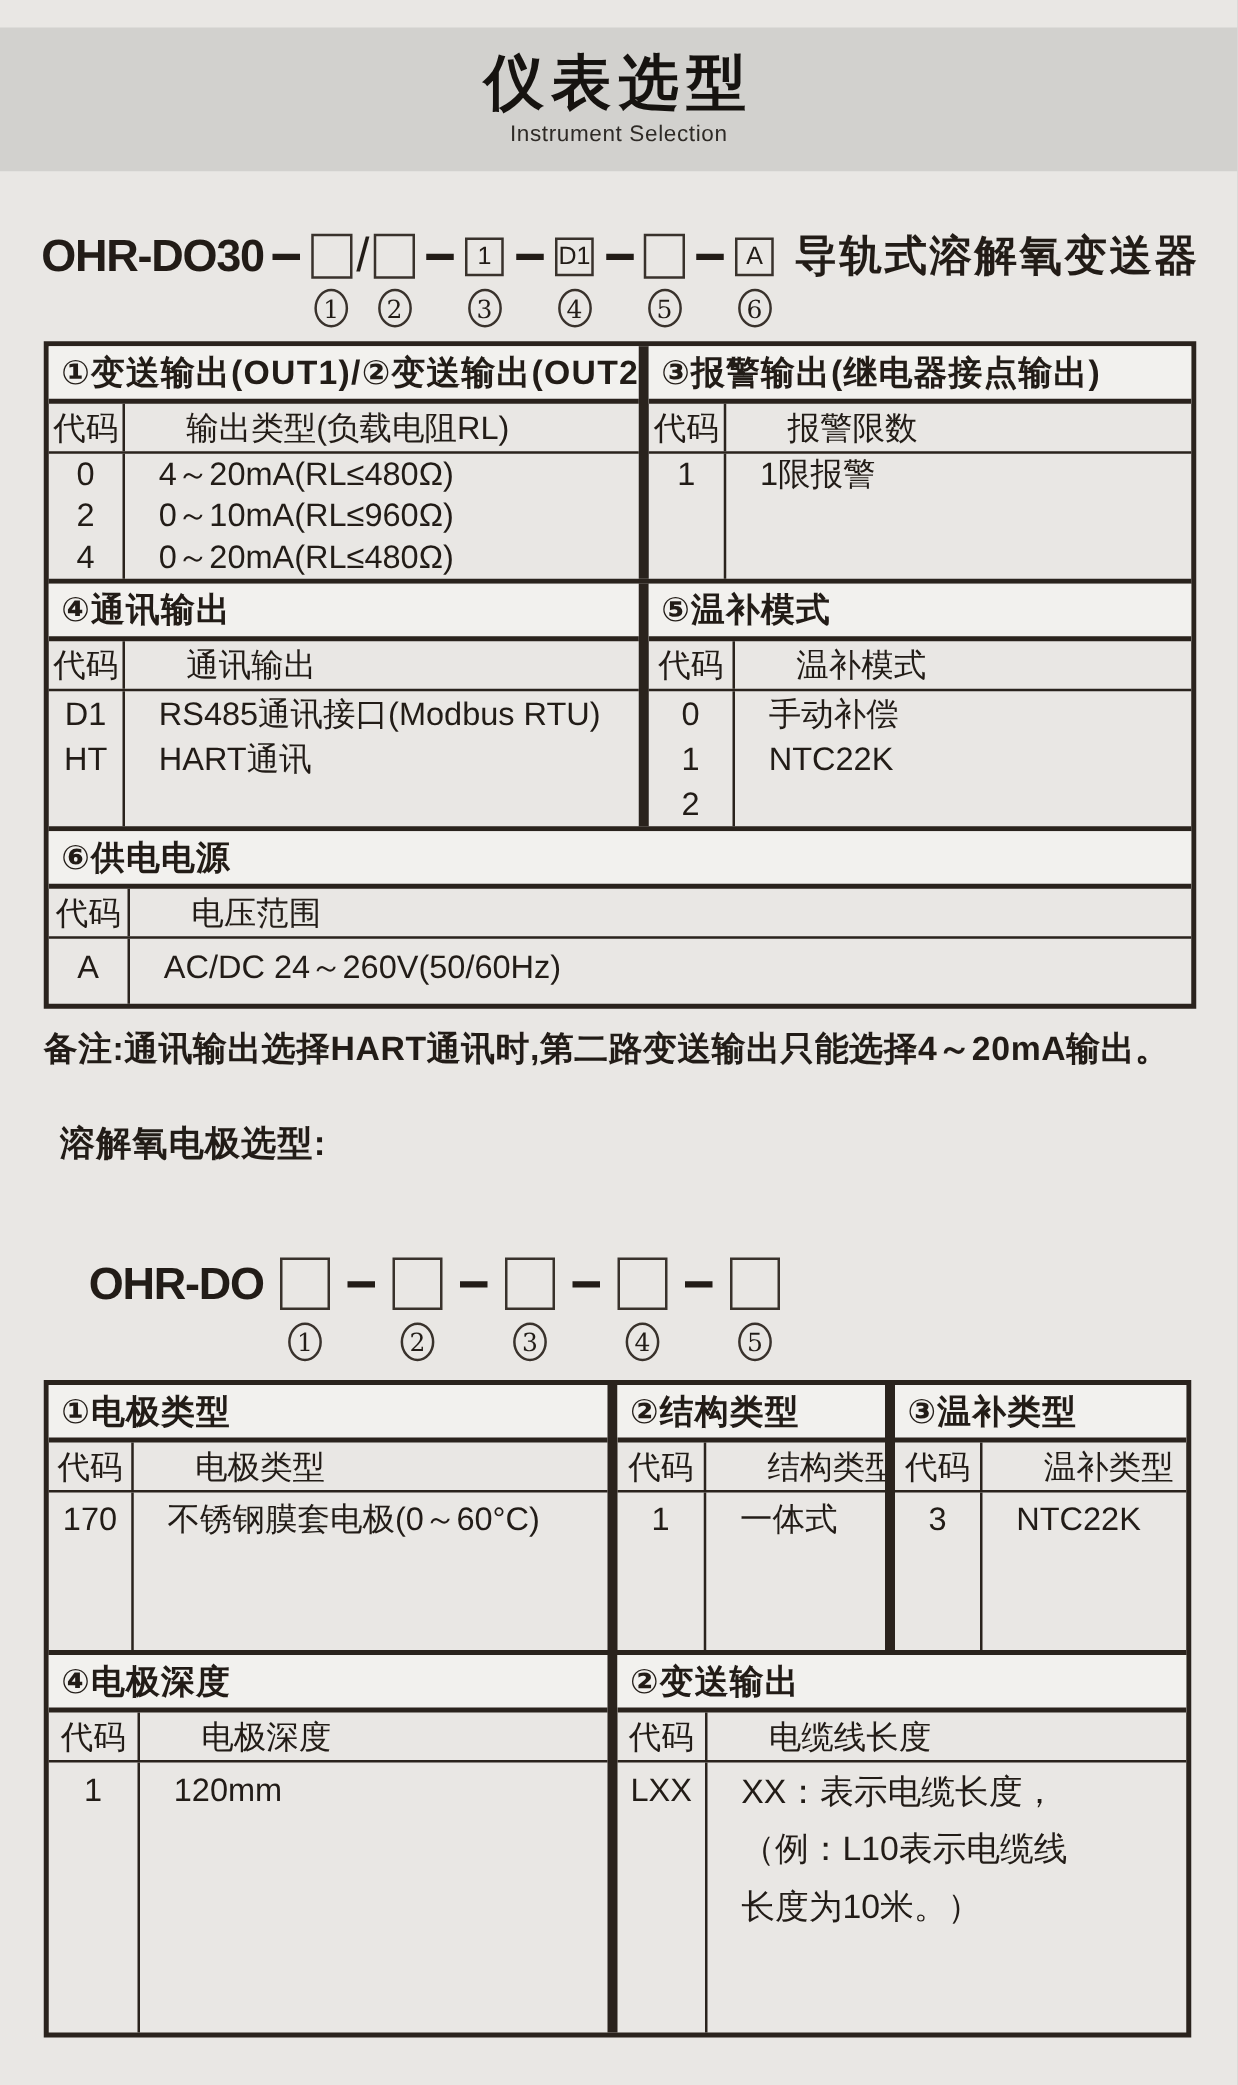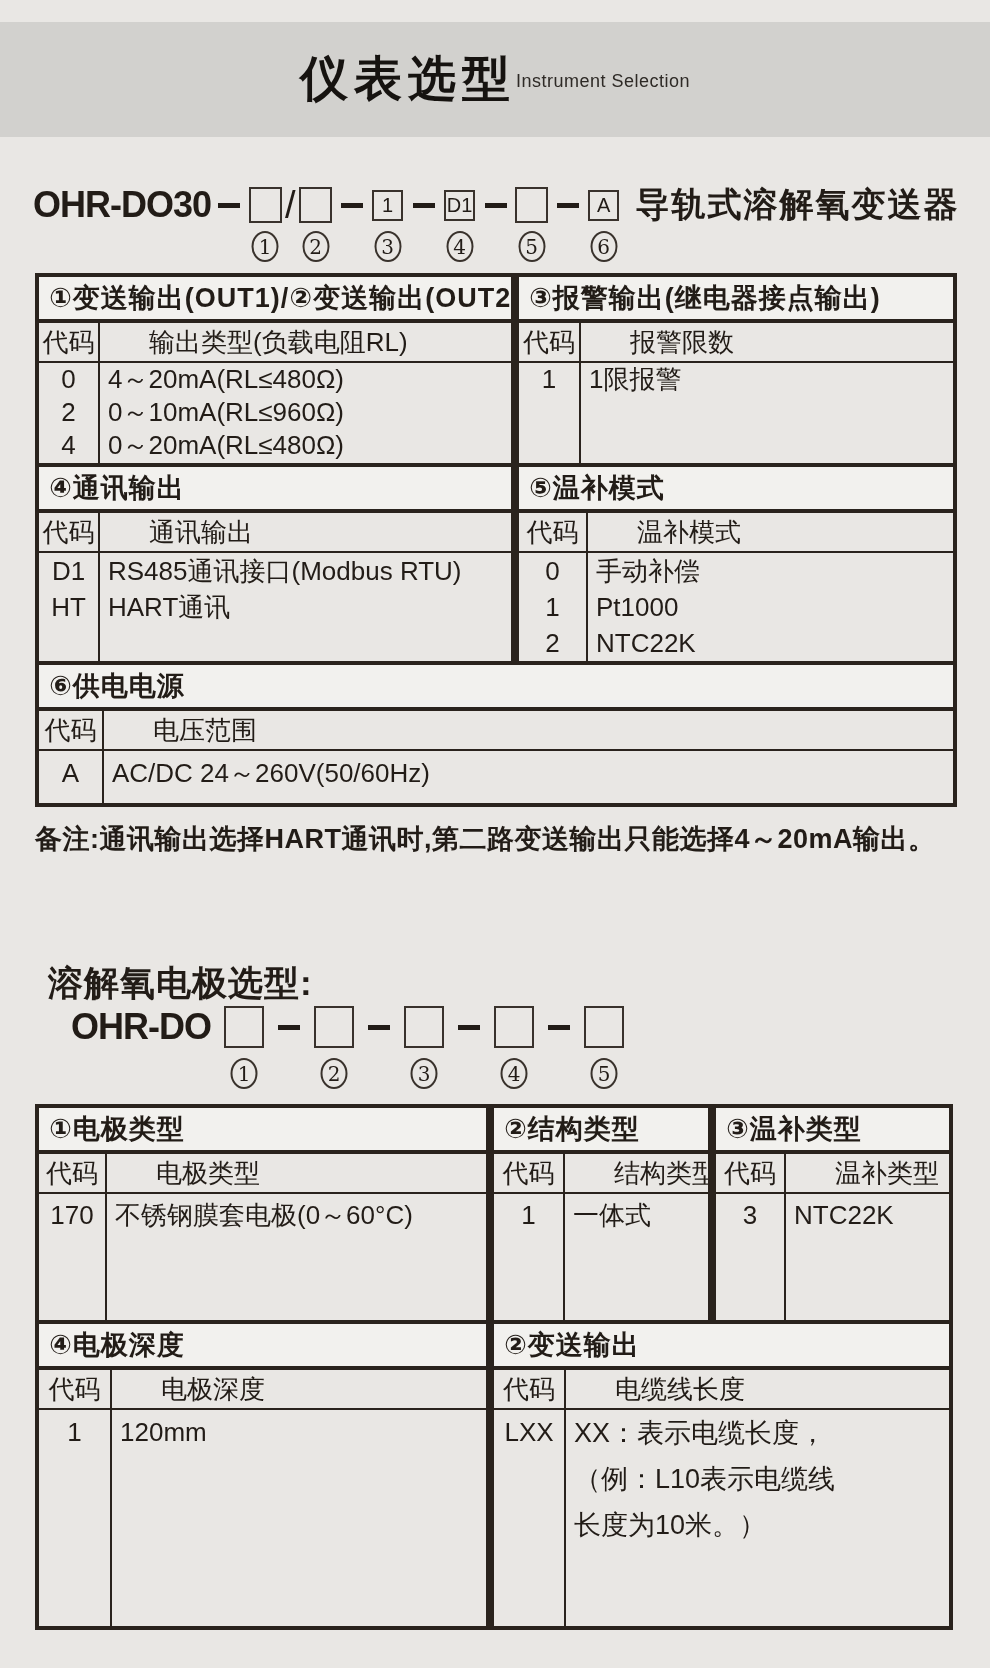--- a/index.html
+++ b/index.html
@@ -9,21 +9,21 @@
     --bd:#2a231d;
     --hdr:#f2f1ee;
   }
   *{box-sizing:border-box;margin:0;padding:0;}
   html,body{background:#cfcfcf;}
   body{font-family:"Liberation Sans","DejaVu Sans",sans-serif;color:var(--ink);}
   .page{position:relative;width:990px;height:1668px;background:var(--bg);overflow:hidden;margin:0 auto;}
 
   
   .banner{position:absolute;top:22px;left:0;right:0;height:115px;background:var(--banner);
-    display:flex;flex-direction:row;align-items:center;justify-content:center;}
+    display:flex;flex-direction:column;align-items:center;justify-content:center;}
   .banner-title{font-size:48px;font-weight:bold;letter-spacing:6px;color:#161310;line-height:1.1;}
   .banner-sub{font-size:18px;color:#2e2a26;margin-top:4px;letter-spacing:0.5px;}
 
   
   .model-line{position:absolute;display:flex;align-items:center;}
   .model1{top:183px;left:33px;height:44px;}
   .model2{top:1002px;left:71px;height:50px;}
   .mprefix{font-size:36px;font-weight:bold;letter-spacing:-1px;white-space:nowrap;}
   .msuffix{font-size:34px;font-weight:bold;letter-spacing:2px;margin-left:14px;white-space:nowrap;}
   .dash{display:inline-block;width:22px;height:5px;background:var(--ink);}
@@ -52,38 +52,38 @@
   .sect-row + .sect-row{border-top:4px solid var(--bd);}
   .sect{display:flex;flex-direction:column;}
   .sect + .sect{border-left:8px solid var(--bd);}
   .sect-title{height:46px;background:var(--hdr);border-bottom:4px solid var(--bd);
     display:flex;align-items:center;padding-left:10px;font-size:27px;font-weight:bold;letter-spacing:1px;white-space:nowrap;overflow:hidden;}
   .sub{display:flex;height:40px;border-bottom:2px solid var(--bd);gap:45px;}
   .code-h{width:var(--cw);border-right:2px solid var(--bd);display:flex;align-items:center;justify-content:center;font-size:26px;flex:none;}
   .label-h{flex:1;display:flex;align-items:center;padding-left:4px;font-size:26px;white-space:nowrap;overflow:hidden;}
   .tb{display:flex;flex:none;}
   .code-col{width:var(--cw);border-right:2px solid var(--bd);display:flex;flex-direction:column;align-items:center;flex:none;}
-  .label-col{flex:1;display:flex;flex-direction:column;padding-left:8px;overflow:hidden;}
+  .label-col{flex:1;display:flex;flex-direction:column;padding-left:27px;overflow:hidden;}
   .ln{display:flex;align-items:center;font-size:26px;white-space:nowrap;}
 
   .row-a .tb{height:100px;} .row-a .ln{height:33px;}
   .row-b .tb{height:108px;} .row-b .ln{height:36px;}
   .row-c .tb{height:52px;}  .row-c .ln{height:44px;}
   .row-d .tb{height:126px;} .row-d .ln{height:42px;}
   .row-e .tb{height:216px;} .row-e .ln{height:44px;}
   .row-e .cable-line{height:46px;display:flex;align-items:center;font-size:27px;white-space:nowrap;}
 
   .s-out{--cw:61px;} .s-alarm{--cw:62px;} .s-comm{--cw:61px;} .s-temp{--cw:69px;} .s-power{--cw:65px;}
   .s-etype{--cw:68px;} .s-struct{--cw:71px;} .s-tcomp{--cw:70px;} .s-depth{--cw:73px;} .s-cable{--cw:72px;}
 
   
   .notes{position:absolute;top:816px;left:35px;font-size:27px;font-weight:600;letter-spacing:0.5px;}
   .notes .note-line{height:46px;display:flex;align-items:center;white-space:nowrap;}
 
-  .electrode-heading{position:absolute;top:960px;left:48px;font-size:35px;font-weight:bold;letter-spacing:1px;}
+  .electrode-heading{position:absolute;top:896px;left:48px;font-size:28px;font-weight:bold;letter-spacing:1px;}
 </style>
 </head>
 <body>
 
 <div class="page">
 
   <div class="banner">
     <div class="banner-title">仪表选型</div>
     <div class="banner-sub">Instrument Selection</div>
   </div>
@@ -199,21 +199,20 @@
           <div class="label-h">温补模式</div>
         </div>
         <div class="tb">
           <div class="code-col">
             <div class="ln">0</div>
             <div class="ln">1</div>
             <div class="ln">2</div>
           </div>
           <div class="label-col">
             <div class="ln">手动补偿</div>
-            <div class="ln">Pt1000</div>
             <div class="ln">NTC22K</div>
           </div>
         </div>
       </div>
     </div>
 
     <div class="sect-row row-c">
       <div class="sect s-power" style="flex:1">
         <div class="sect-title">⑥供电电源</div>
         <div class="sub">

